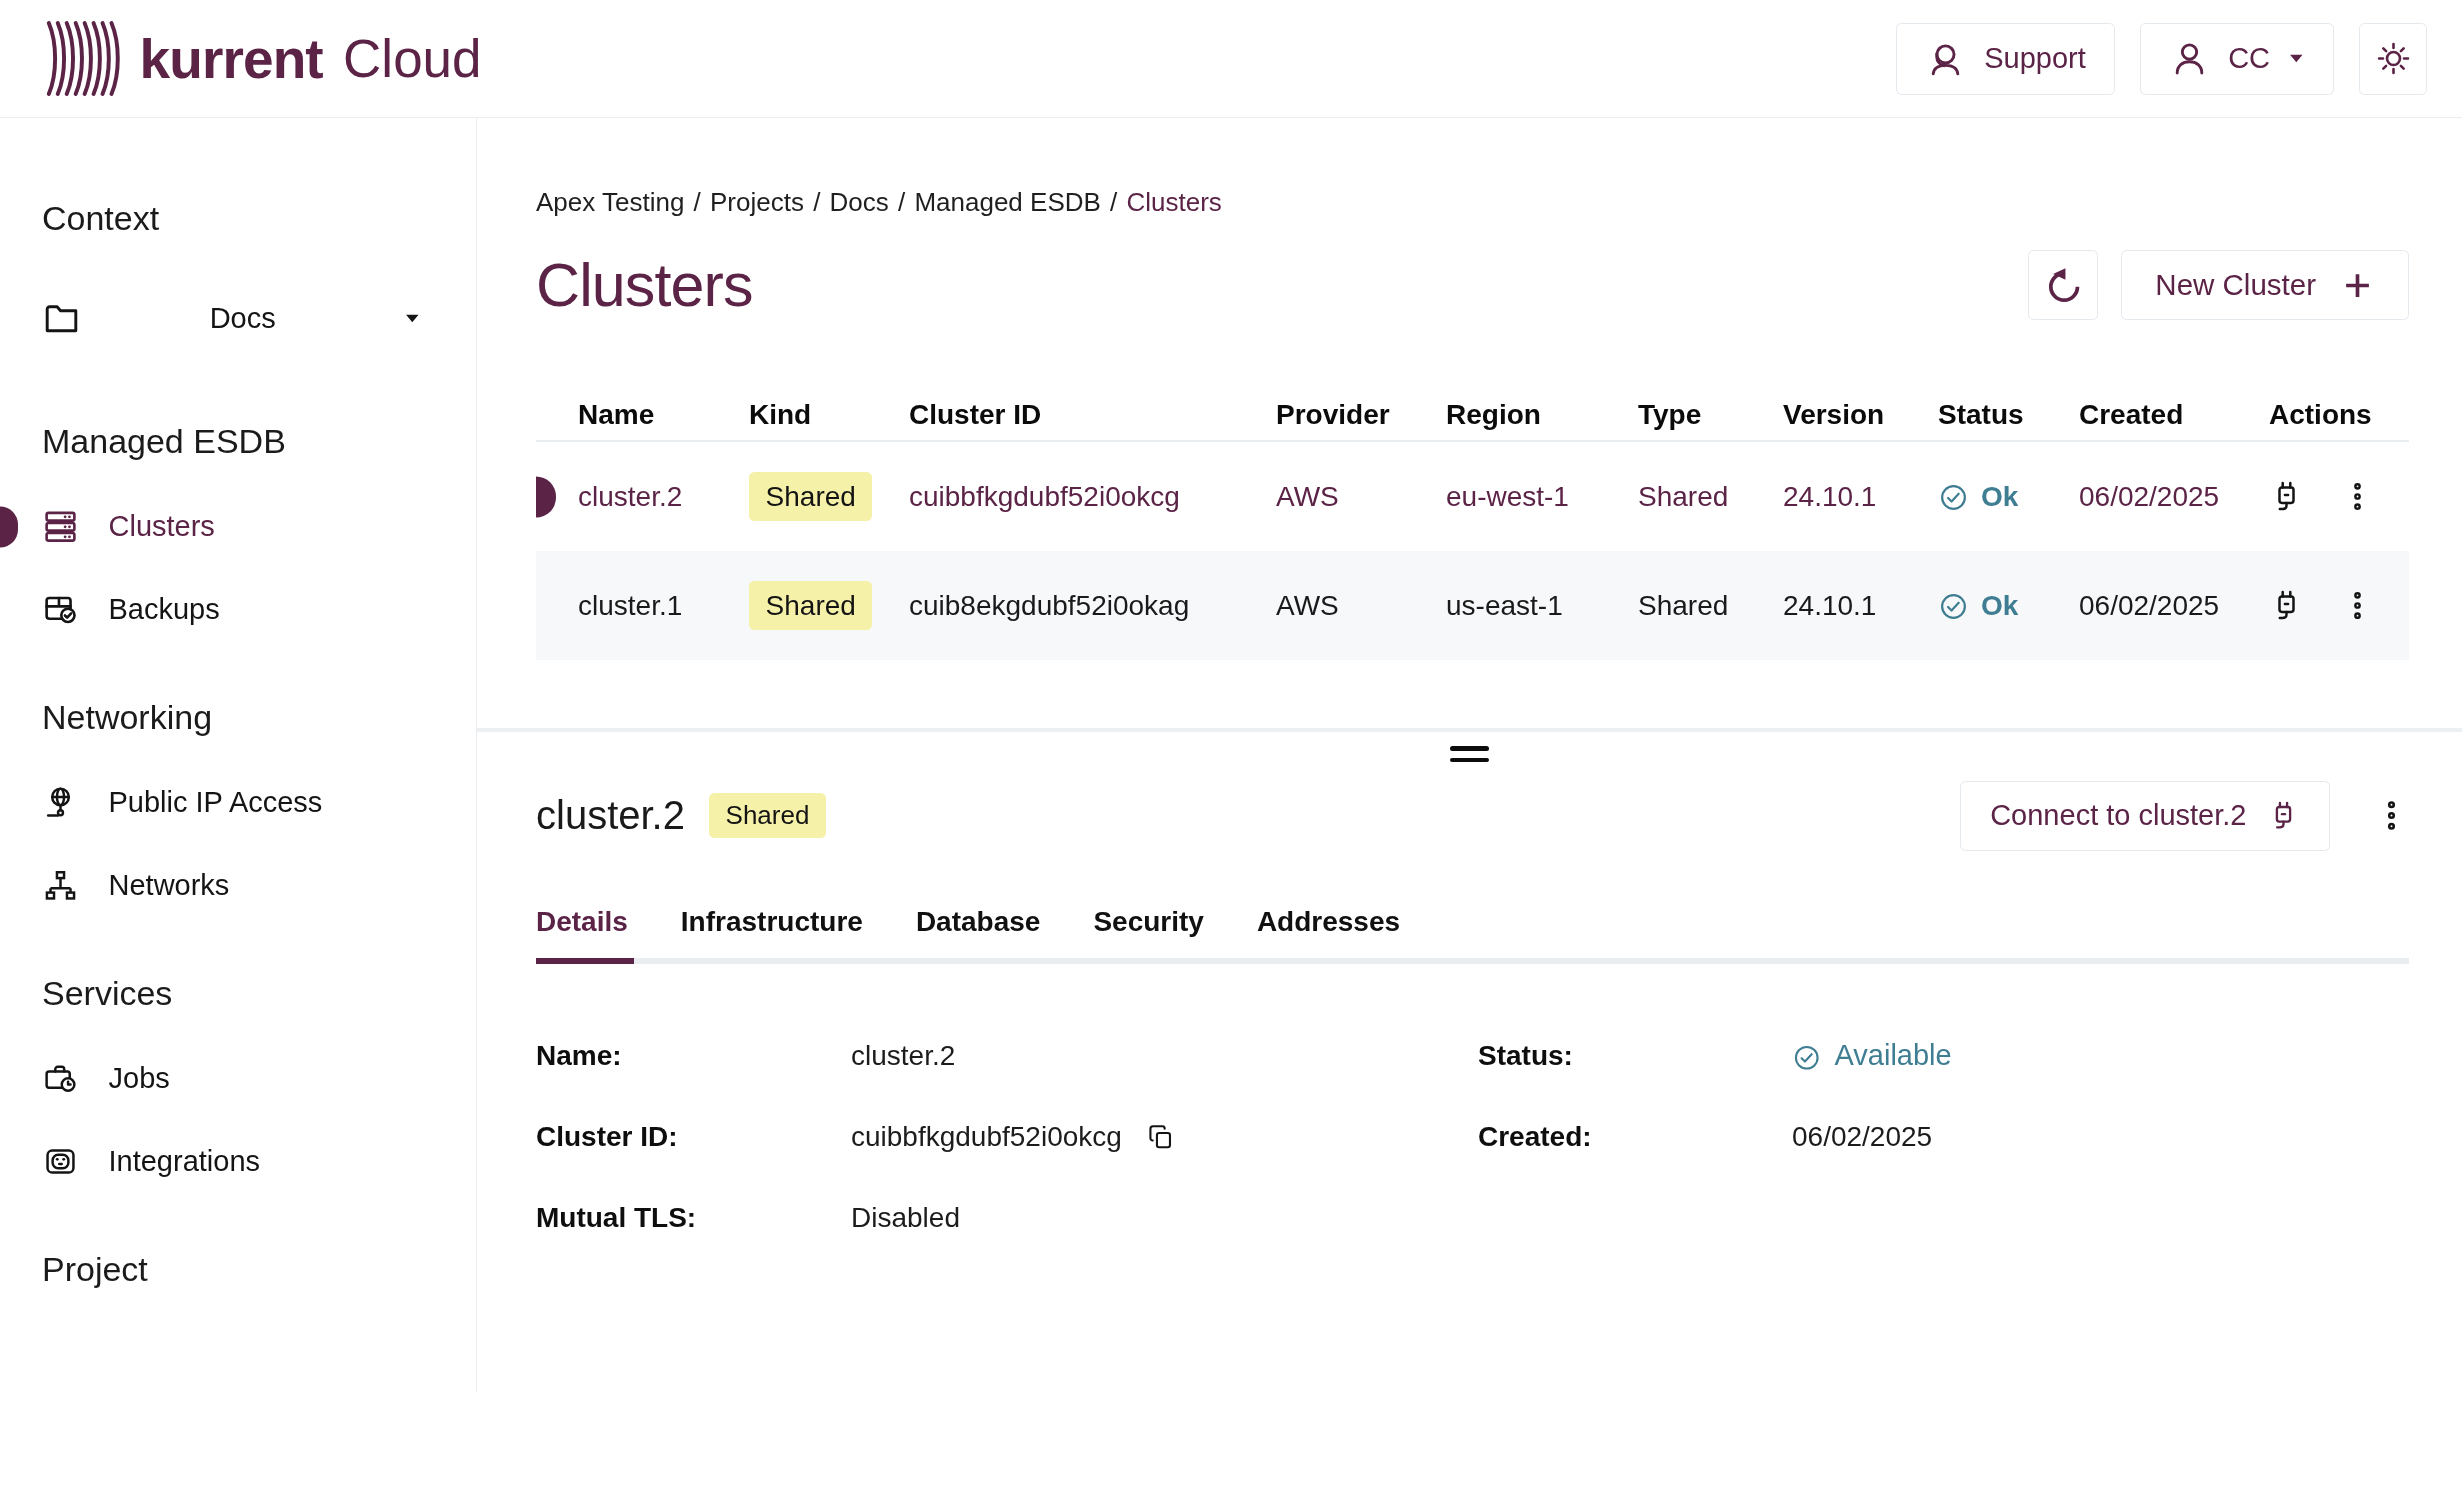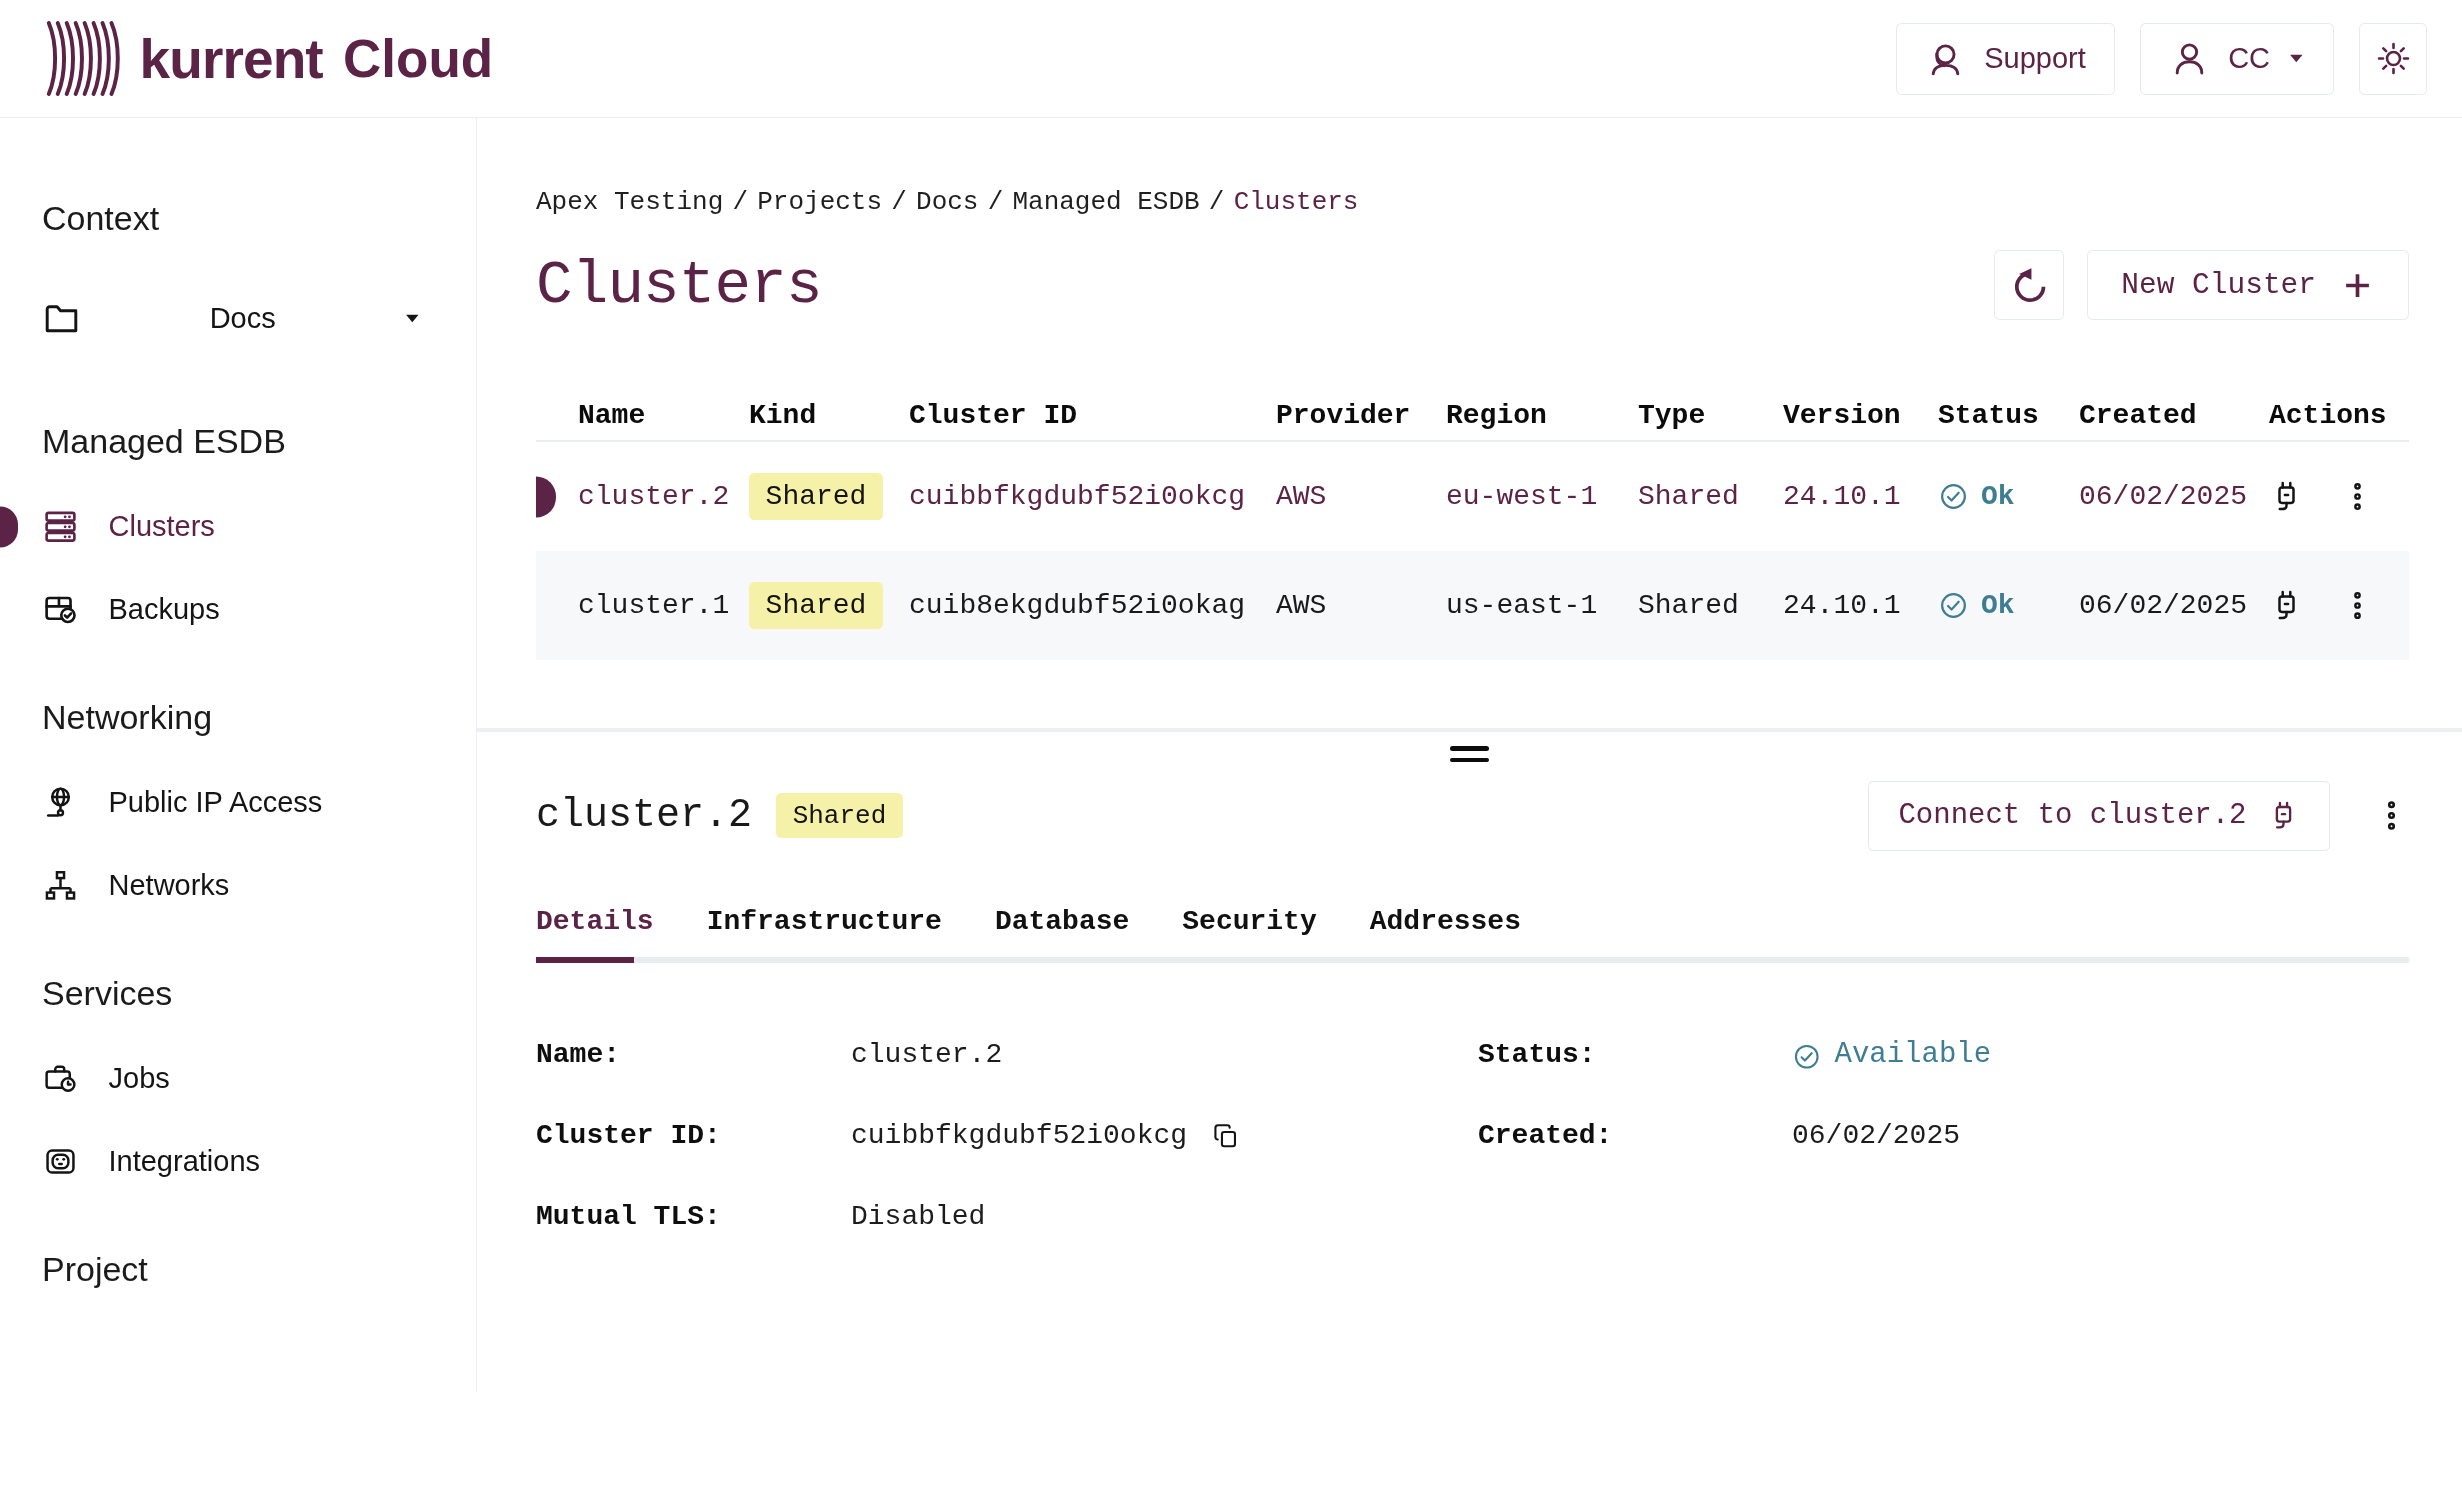--- a/index.html
+++ b/index.html
@@ -4,30 +4,30 @@
 <style>
   * { margin:0; padding:0; box-sizing:border-box; }
   html,body { width:2462px; height:1492px; background:#fff; font-family:"Liberation Sans","DejaVu Sans",sans-serif; color:#161616; }
   .app { width:2462px; height:1392px; overflow:hidden; display:flex; flex-direction:column; }
 
   
   .topbar { height:118px; flex:0 0 118px; display:flex; align-items:center; justify-content:space-between; padding:0 35px 0 42px; border-bottom:1.8px solid #eaeef1; background:#fff; }
   .brand { display:flex; align-items:center; gap:16.6px; }
   .brand svg { display:block; }
   .brand-name { font-size:55px; font-weight:700; color:#5b2346; letter-spacing:-0.9px; }
-  .brand-suffix { font-size:53px; font-weight:700; color:#5b2346; margin-left:3.7px;text-align:center; }
+  .brand-suffix { font-size:53px; font-weight:400; color:#5b2346; margin-left:3.7px;text-align:center; }
   .topbar-right { display:flex; align-items:center; gap:25px; }
   .tb-btn { display:flex; align-items:center; gap:18.4px; height:72px; padding:0 28px; background:#fff; border:1.8px solid #e4e9ee; border-radius:5.5px; color:#5b2346; font-size:29px; font-family:inherit; cursor:pointer; }
   .tb-btn.square { width:68px; padding:0; justify-content:center; }
 
   
   .content { flex:1; display:flex; min-height:0; }
   aside { width:477px; flex:0 0 477px; border-right:1.8px solid #eaeef1; padding:81px 0 0 42px; position:relative; }
   main { flex:1; position:relative; }
-  .pad { padding-left:59px; padding-right:53px;font-family:Liberation Mono, monospace; }
+  .pad { padding-left:59px; padding-right:53px; }
 
   
   .side-heading { font-size:34px; font-weight:400; color:#1b1b1b; }
   .ctx-selector { margin-top:46px; height:68px; display:flex; align-items:center; padding-right:55px; cursor:pointer; }
   .ctx-selector .lbl { flex:1; text-align:center; font-size:29px; color:#141414; }
   .side-section .side-heading { margin-top:47px; }
   .side-section.first .side-heading { margin-top:70px; }
   .side-list { margin-top:24px; }
   .side-item { height:83px; display:flex; align-items:center; gap:29.5px; font-size:29px; color:#141414; cursor:pointer; position:relative; }
   .side-item svg { flex:0 0 37px; }

